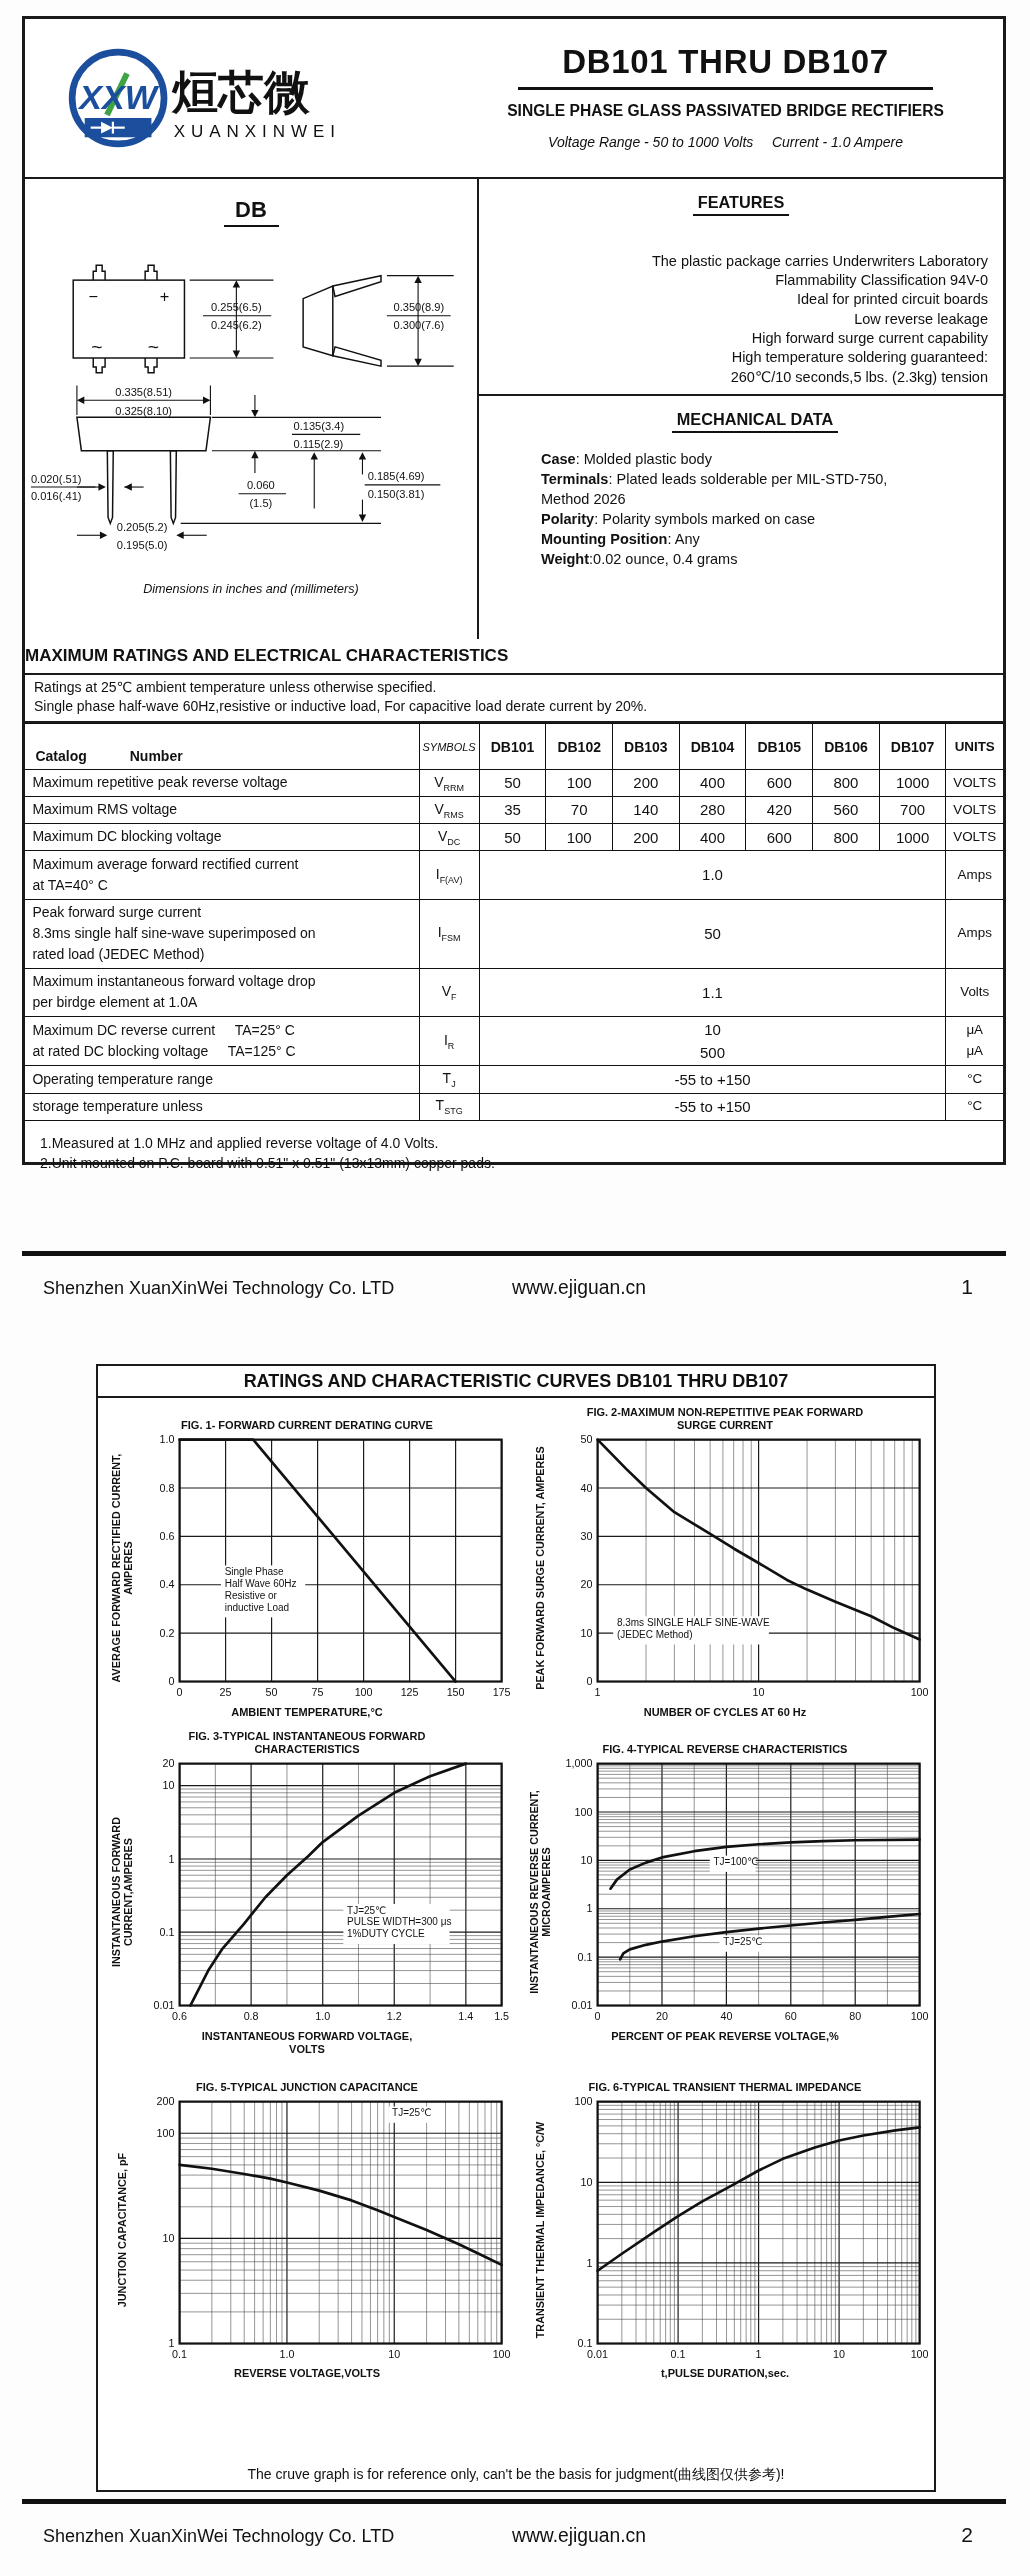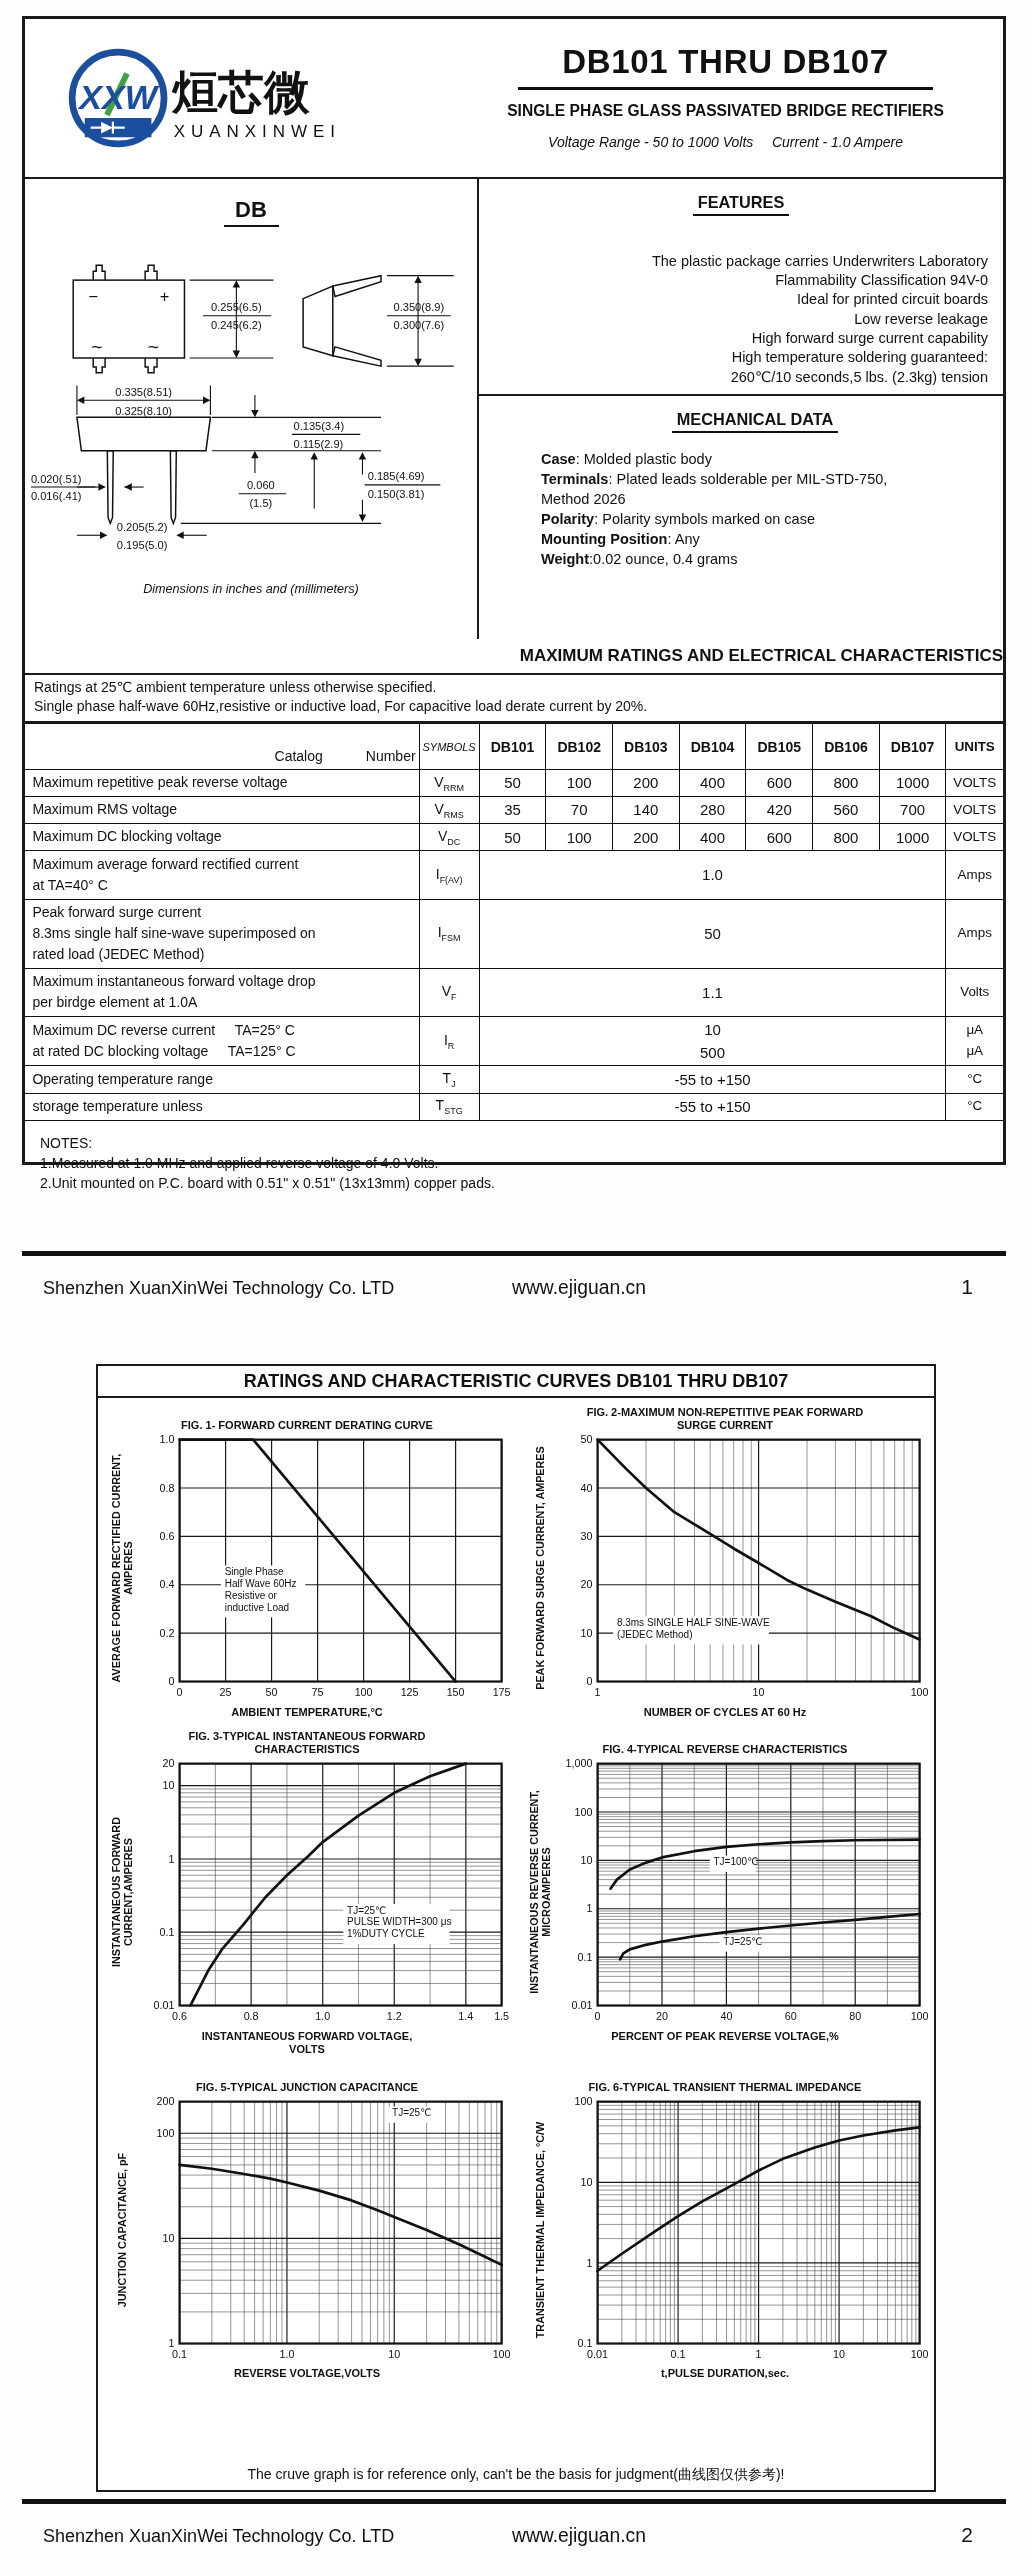--- a/index.html
+++ b/index.html
@@ -20,27 +20,27 @@
   .mid-left{width:454px;border-right:2.2px solid #1a1a1a;box-sizing:border-box;}
   .db-title{font-size:22px;font-weight:bold;width:55px;margin:18px auto 1.5px;text-align:center;border-bottom:2.2px solid #111;padding-bottom:1.5px;}
   .dim-note{font-style:italic;font-size:12.6px;text-align:center;margin-top:1.5px;}
   .mid-right{flex:1;display:flex;flex-direction:column;}
   .features{height:217px;border-bottom:2.2px solid #1a1a1a;box-sizing:border-box;}
   .mech{flex:1;padding-left:28px;}
   .sec-title{text-align:center;margin-top:13.4px;}
   .sec-title span{display:inline-block;font-size:16.3px;font-weight:bold;border-bottom:2.2px solid #111;padding:0 4.5px 2.2px;}
   .feat-list{margin:36px 15px 0 43px;font-size:14.5px;line-height:1.33;text-align:right;}
   .mech-list{margin:16.3px 12px 0 34px;font-size:14.5px;line-height:1.38;}
-  .rt-bar{border-bottom:2.2px solid #1a1a1a;text-align:right;font-weight:bold;font-size:17px;padding:6.7px 0;}
+  .rt-bar{border-bottom:2.2px solid #1a1a1a;text-align:left;font-weight:bold;font-size:17px;padding:6.7px 0;}
   .rt-notes{border-bottom:2.2px solid #1a1a1a;font-size:14px;line-height:1.35;padding:3.7px 9px 5.2px;}
   table.ratings{width:100%;border-collapse:collapse;table-layout:fixed;}
   table.ratings th,table.ratings td{border:1.5px solid #111;}
   table.ratings tr>*:first-child{border-left:none;}
   table.ratings tr>*:last-child{border-right:none;}
-  .th-param{font-weight:normal;font-size:14px;text-align:right;vertical-align:bottom;padding:3px 3px 4.5px 10.4px;height:37px;margin-top:20px;}
+  .th-param{font-weight:bold;font-size:14px;text-align:left;vertical-align:bottom;padding:3px 3px 4.5px 10.4px;height:37px;margin-top:20px;}
   .th-param .gap{display:inline-block;width:43px;}
   .th-sym{font-style:italic;font-weight:normal;font-size:11px;text-align:center;}
   .th-part{font-size:14px;text-align:center;margin-top:8px;}
   .th-units{font-size:13.4px;text-align:center;}
   .td-param{font-size:14px;padding:2.2px 4.5px 3px 7.4px;line-height:1.5;}
   .td-sym{font-size:14px;text-align:center;}
   .td-sym sub{font-size:9px;}
   .td-val{font-size:15px;text-align:center;line-height:1.55;}
   .td-units{font-size:13.4px;text-align:center;line-height:1.55;}
   .notes-block{padding:12px 15px;font-size:14px;line-height:1.45;}
@@ -369,21 +369,20 @@
           <td class="td-sym">T<sub>STG</sub></td>
           <td class="td-val" colspan="7">-55 to +150</td>
           <td class="td-units">
             <div>°C</div>
           </td>
         </tr>
       </tbody>
     </table>
 
   <div class="notes-block">
-    <div>NOTES:</div>
     <div>
         <div>1.Measured at 1.0 MHz and applied reverse voltage of 4.0 Volts.</div>
         <div>2.Unit mounted on P.C. board with 0.51"  x 0.51"  (13x13mm) copper pads.</div>
       </div>
   </div>
 </div>
 
 <div class="pfooter" style="top:1251px;">
   <div class="prule"></div>
   <div class="pfrow">

